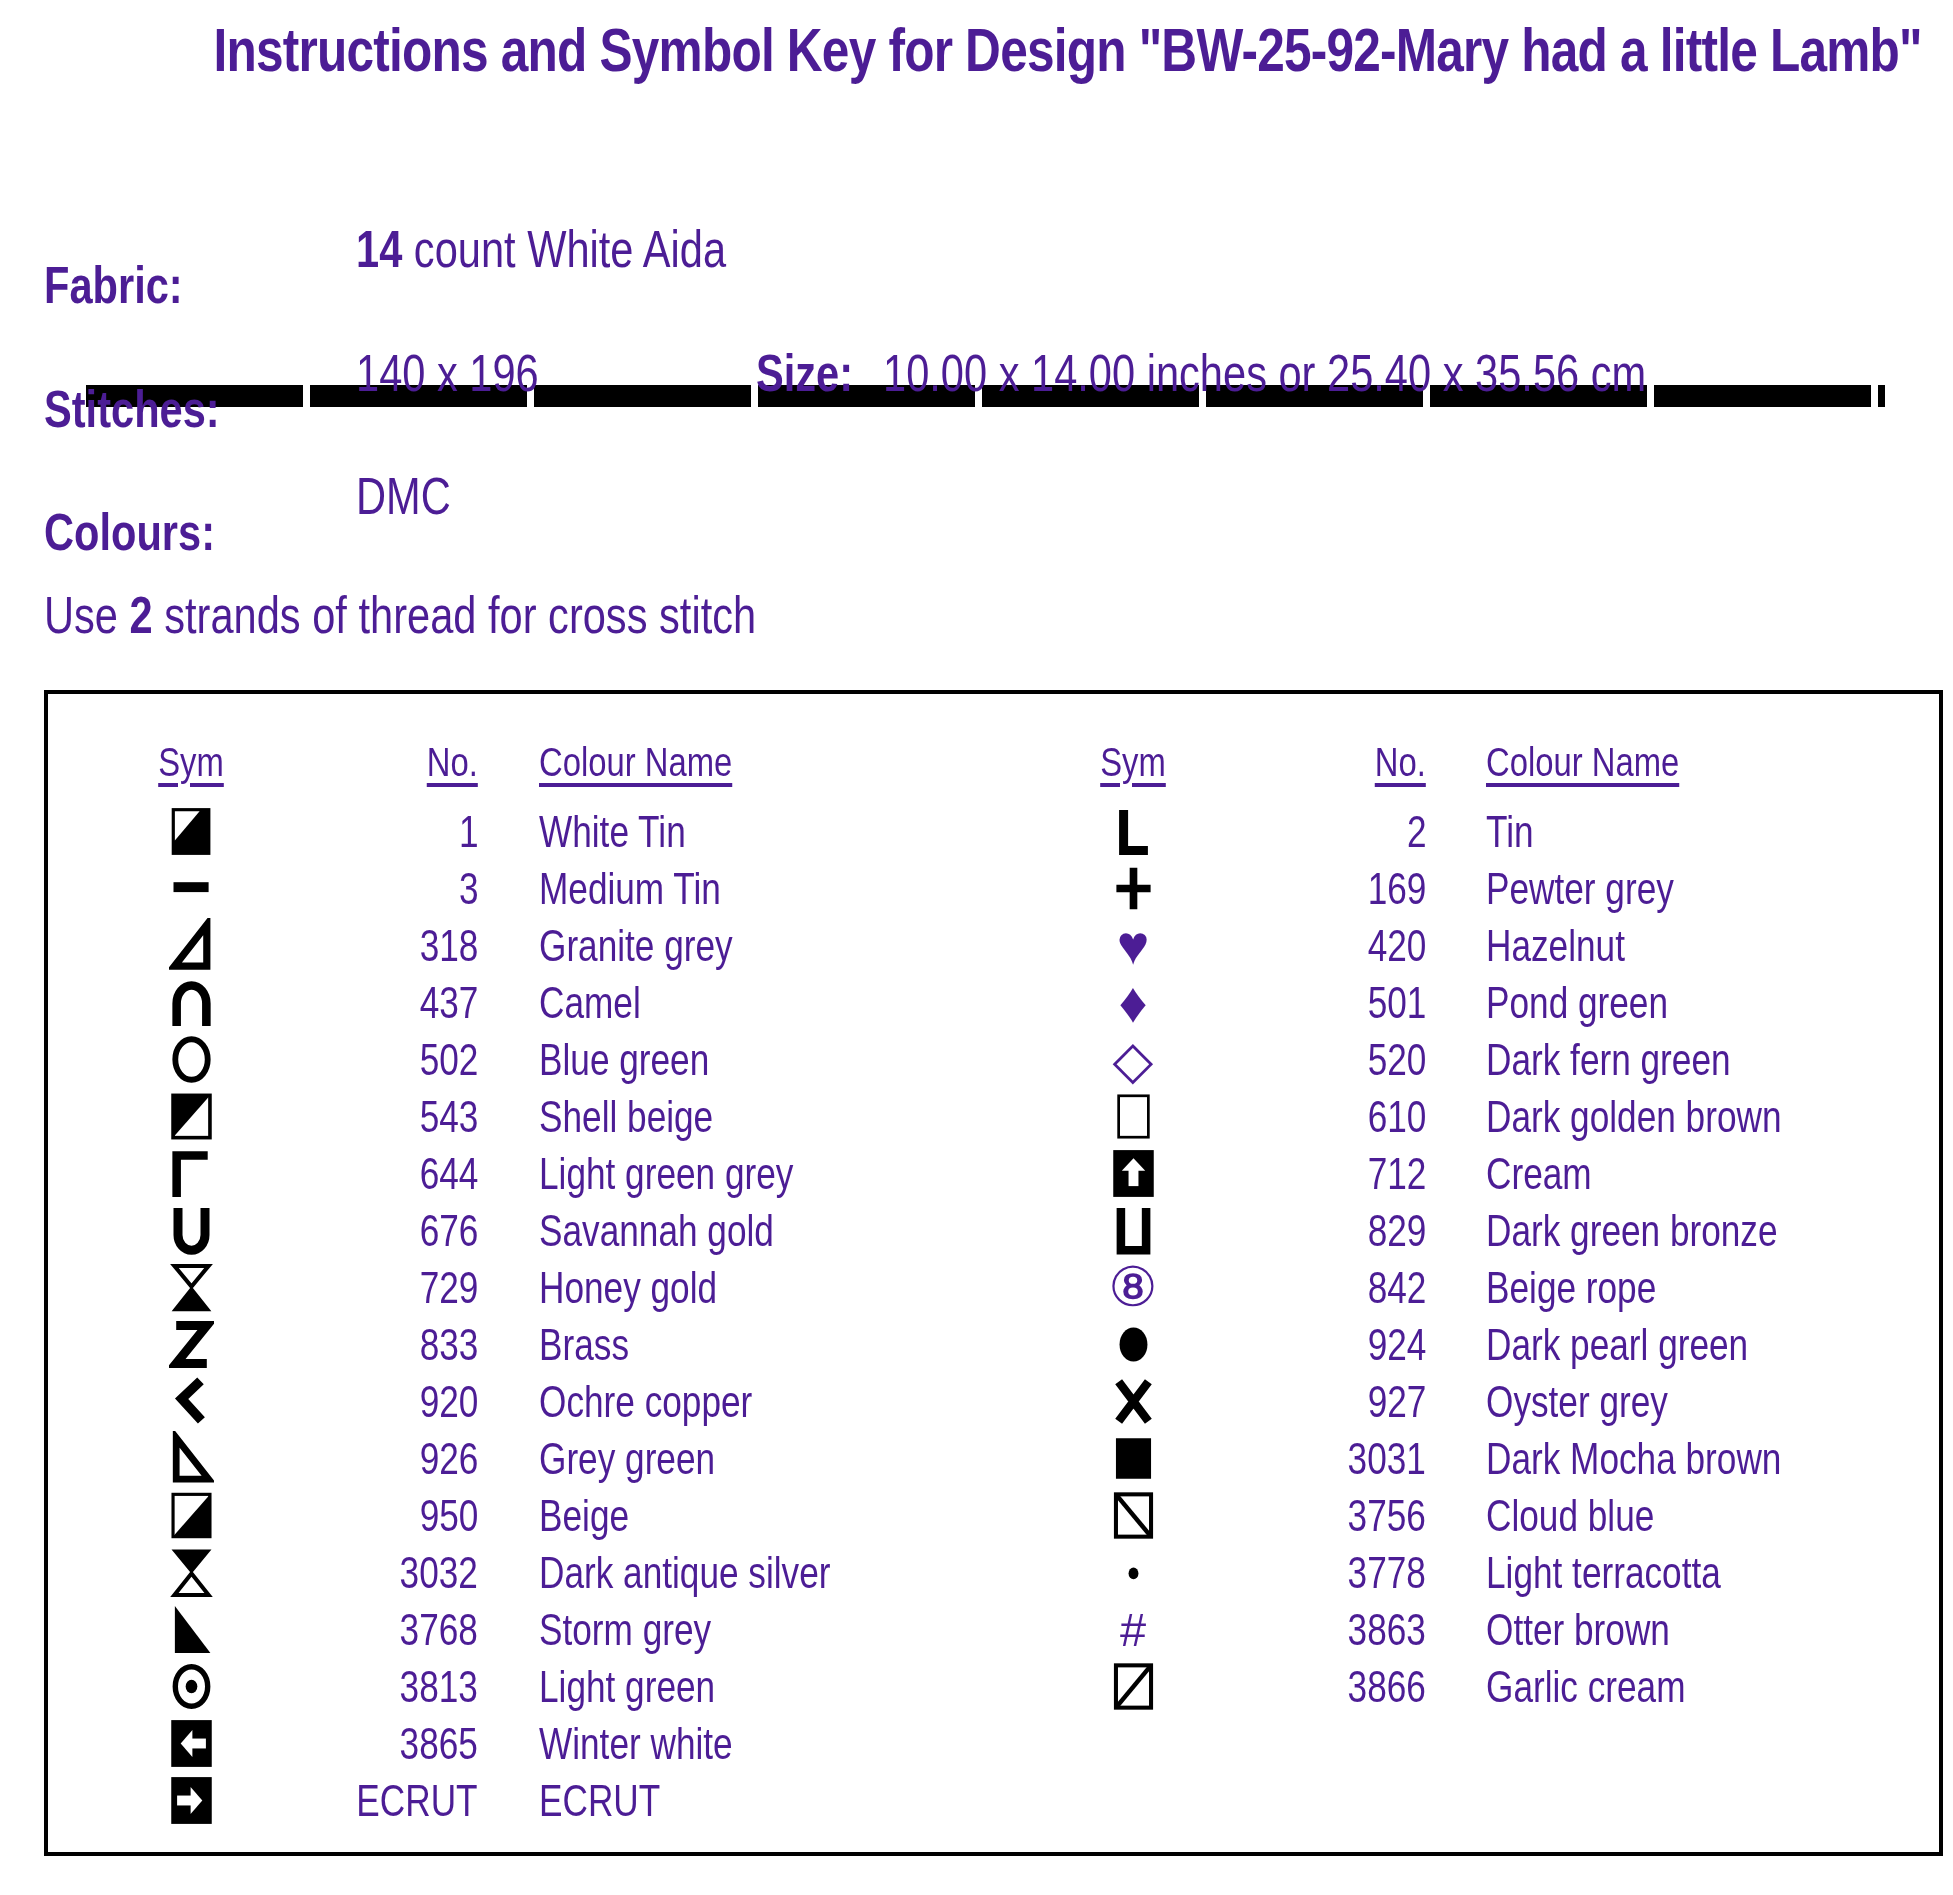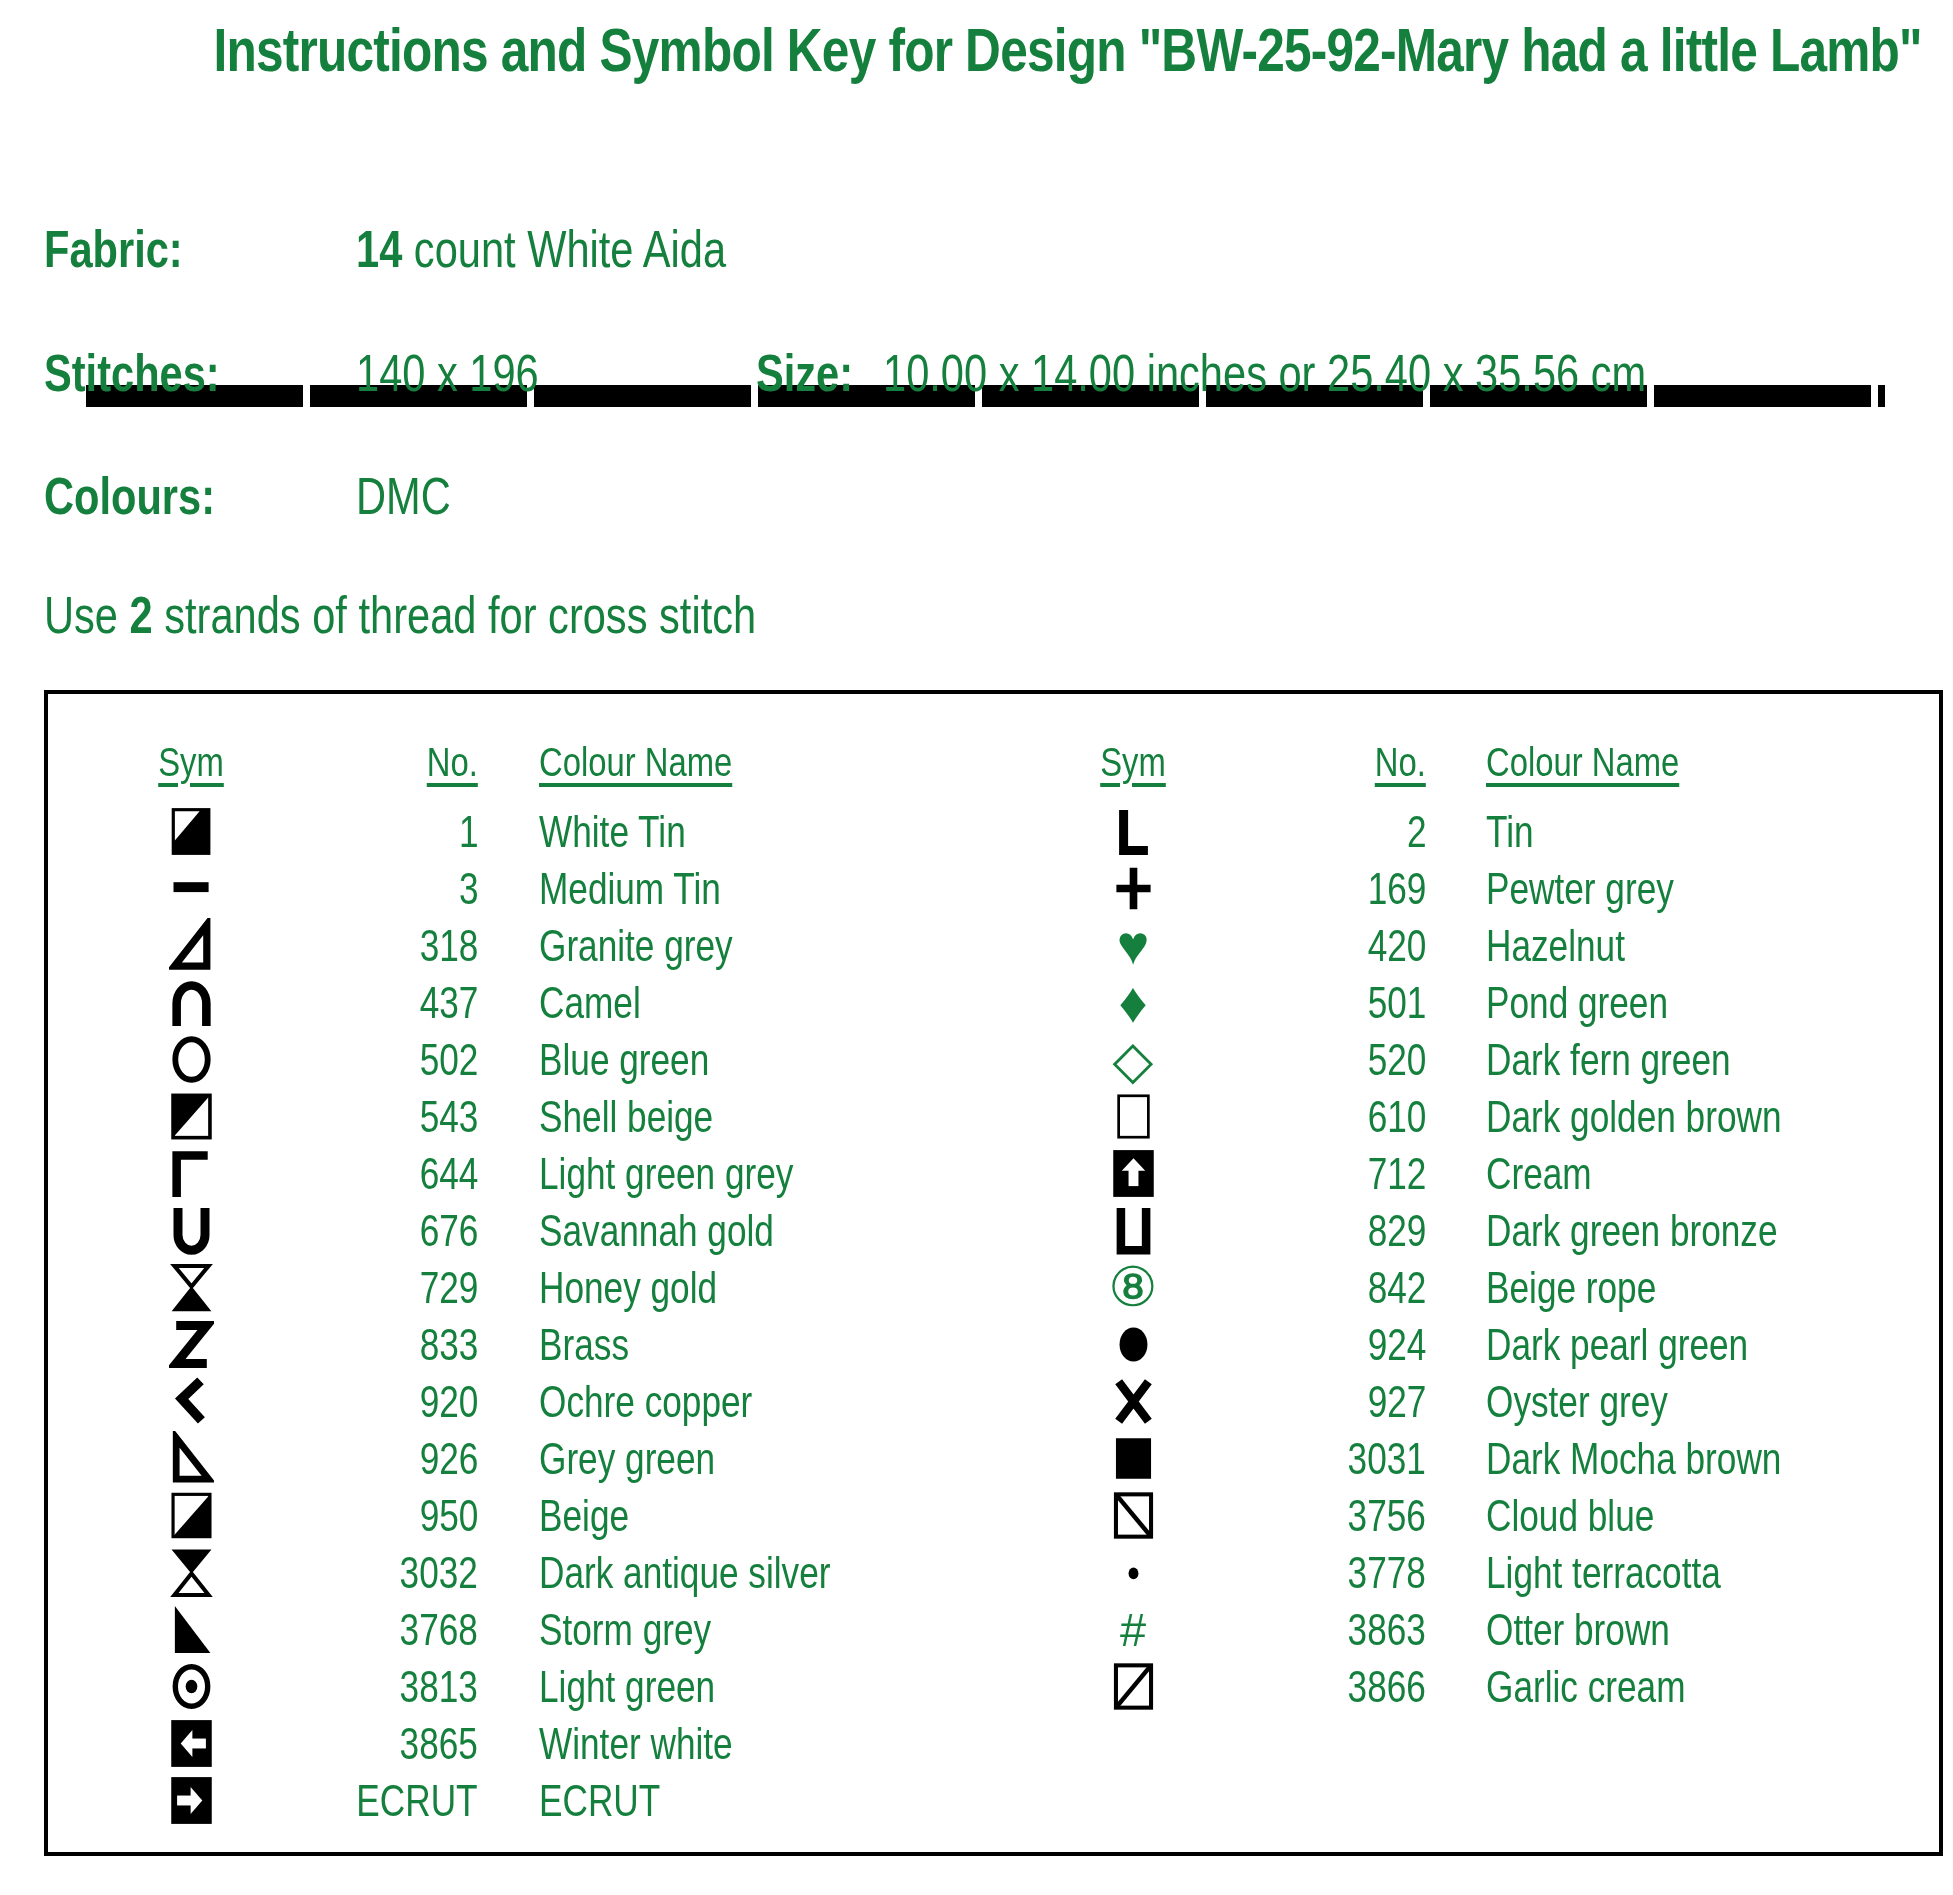--- a/index.html
+++ b/index.html
@@ -1,29 +1,29 @@
 <!DOCTYPE html>
 <html><head>
 <meta charset="utf-8">
 <style>
   html,body{margin:0;padding:0;background:#fff;}
   #page{position:relative;width:1953px;height:1896px;background:#ffffff;overflow:hidden;
-        font-family:"Liberation Sans","DejaVu Sans",sans-serif;color:#15803d;}
+        font-family:"Liberation Sans","DejaVu Sans",sans-serif;color:#4c1d95;}
   .cx{display:inline-block;transform:scaleX(.8);transform-origin:0 50%;white-space:nowrap;}
   .cx-c{transform-origin:50% 50%;}
   .cx-r{transform-origin:100% 50%;}
   
   #title{position:absolute;top:13.7px;left:0;width:100%;text-align:center;
          font-size:62px;font-weight:700;letter-spacing:-1px;}
   
   #rule{position:absolute;top:385px;left:86px;width:1799px;height:22.4px;
         background:repeating-linear-gradient(90deg,#000 0 217px,#fff 217px 224px);}
   
   .info-row{position:absolute;left:44px;font-size:52px;white-space:nowrap;}
-  .info-label{position:absolute;left:0;font-weight:700;}
+  .info-label{position:absolute;left:0;font-weight:700;margin-top:36px;}
   .info-value{position:absolute;left:312px;}
   .b{font-weight:700;}
   
   #key-box{position:absolute;left:44px;top:690px;width:1899px;height:1166px;
            border:4.9px solid #000;box-sizing:border-box;}
   .colgroup{position:absolute;top:0;height:100%;}
   .colgroup.left{left:0;width:934px;}
   .colgroup.right{left:934px;width:961px;}
   .krow{display:grid;height:57px;align-items:center;font-size:44px;}
   .colgroup.left  .krow{grid-template-columns:98px 90px 242px 61px auto;}

